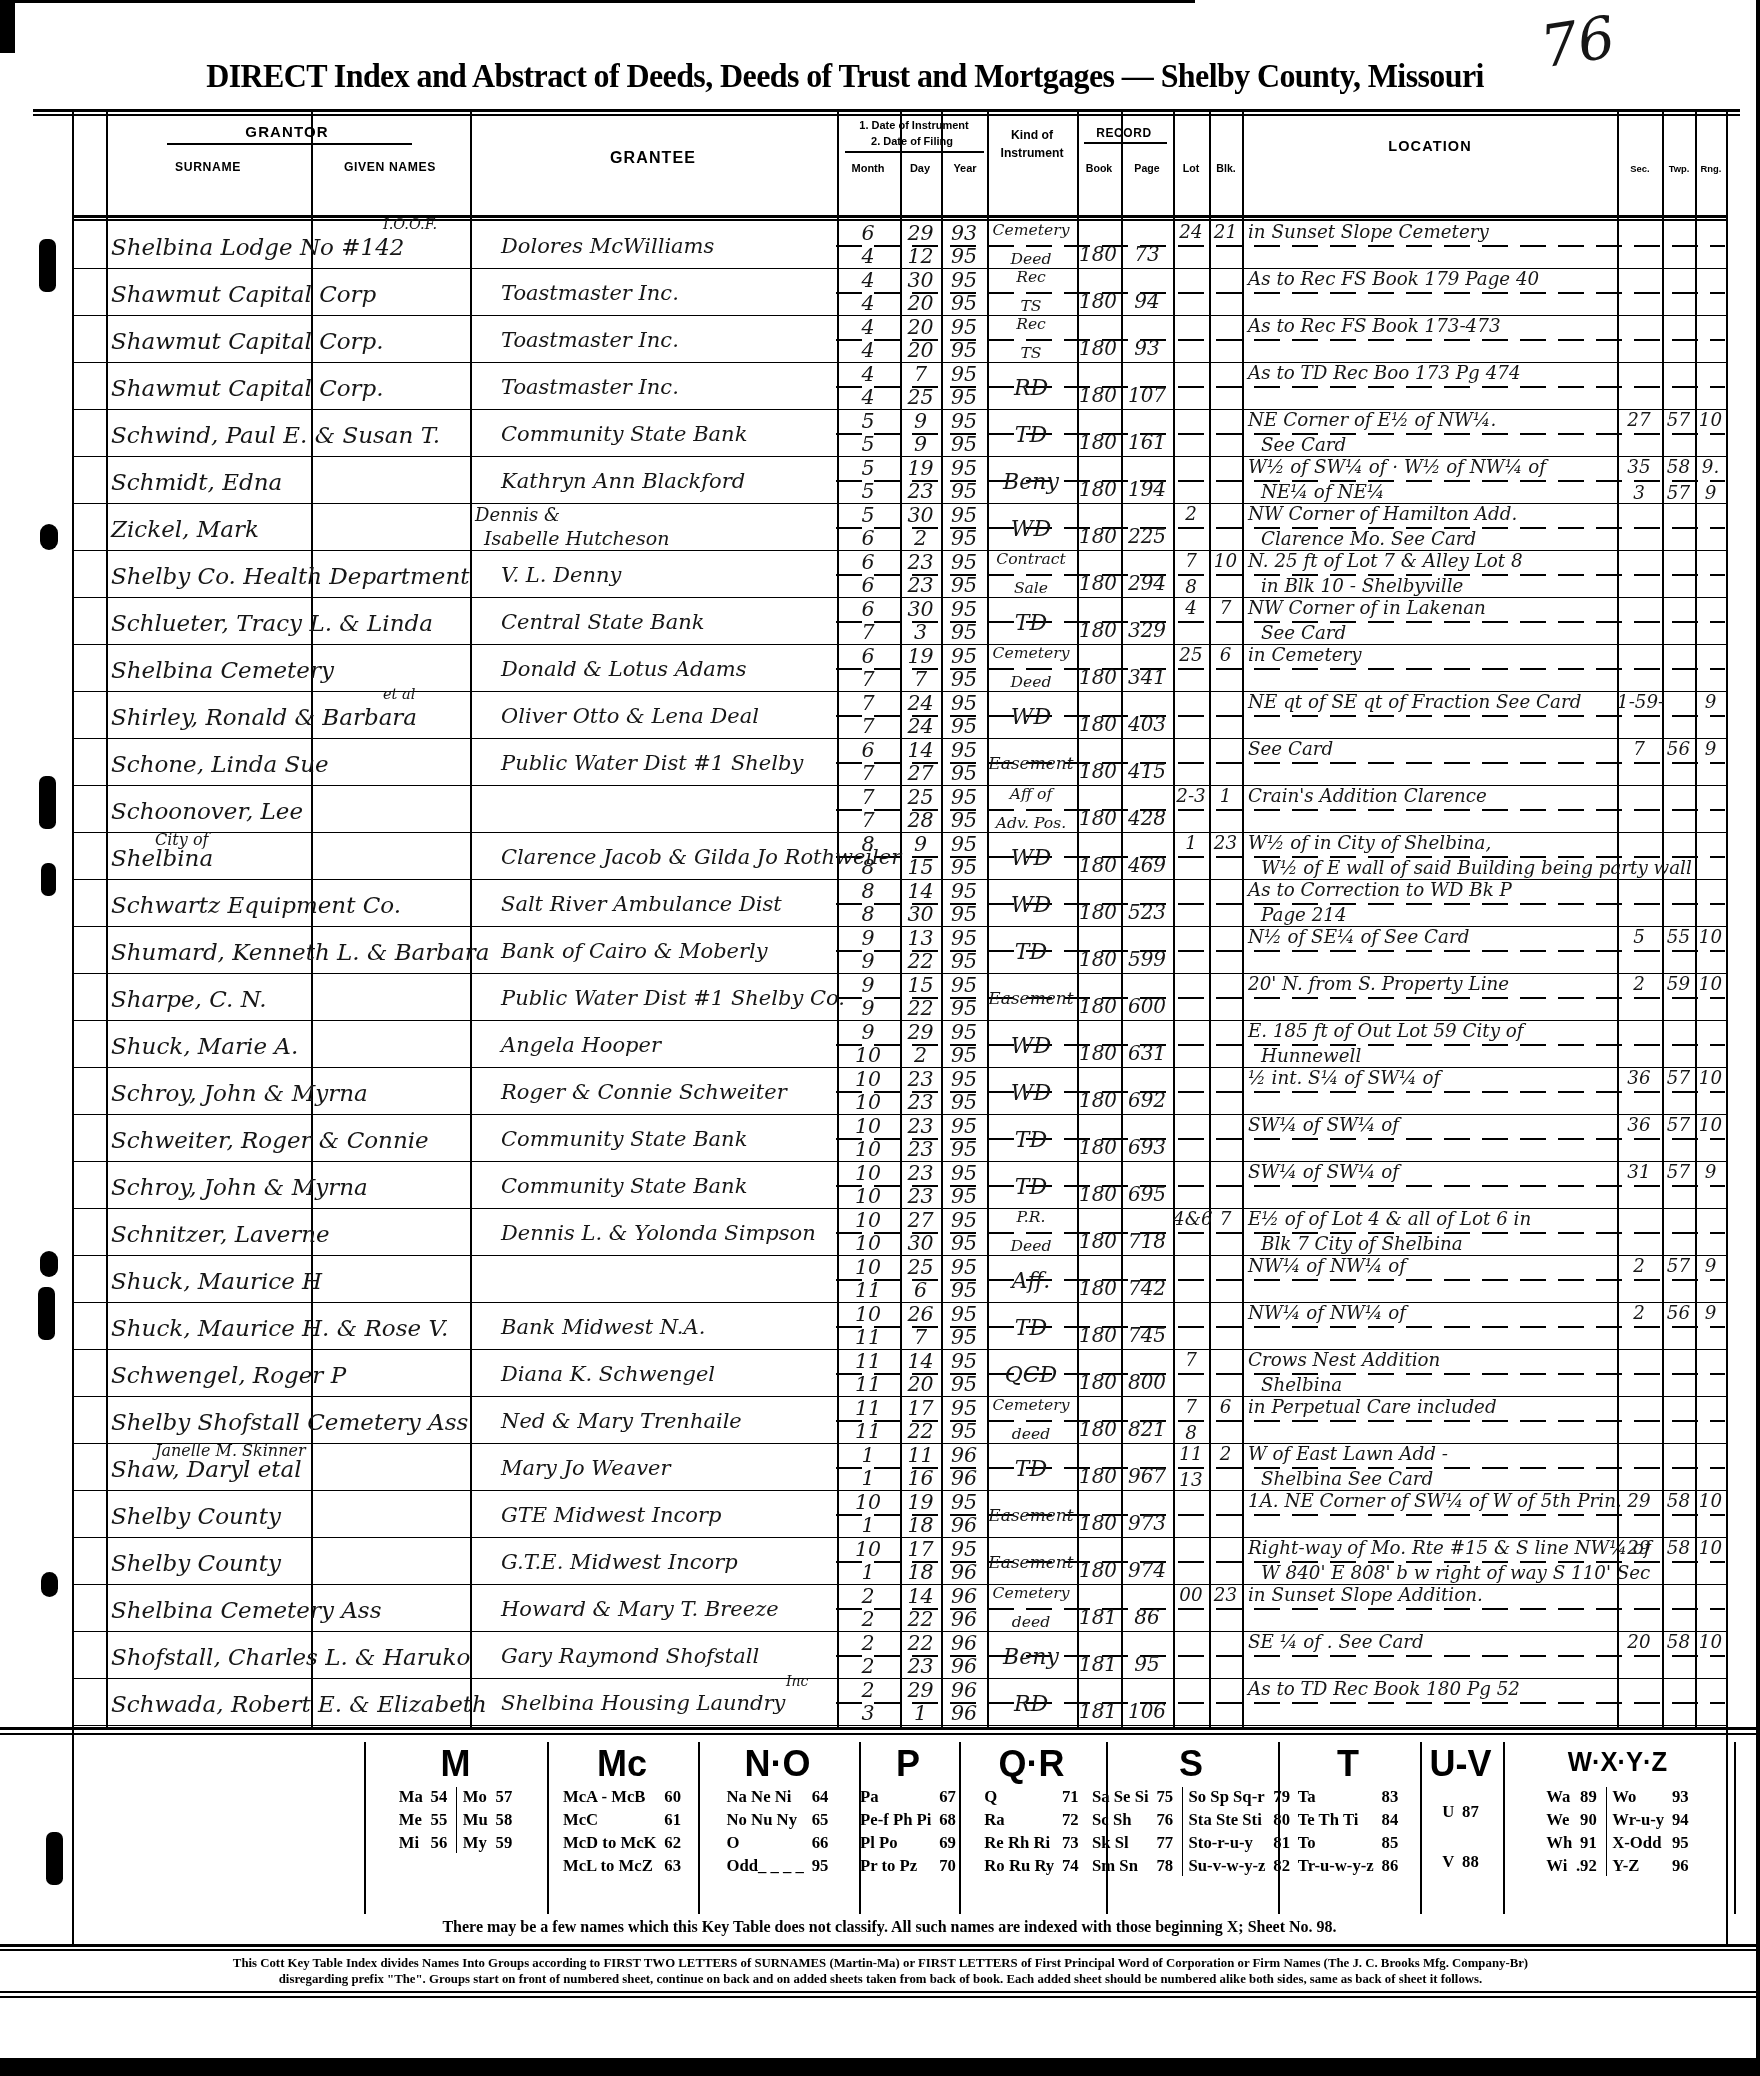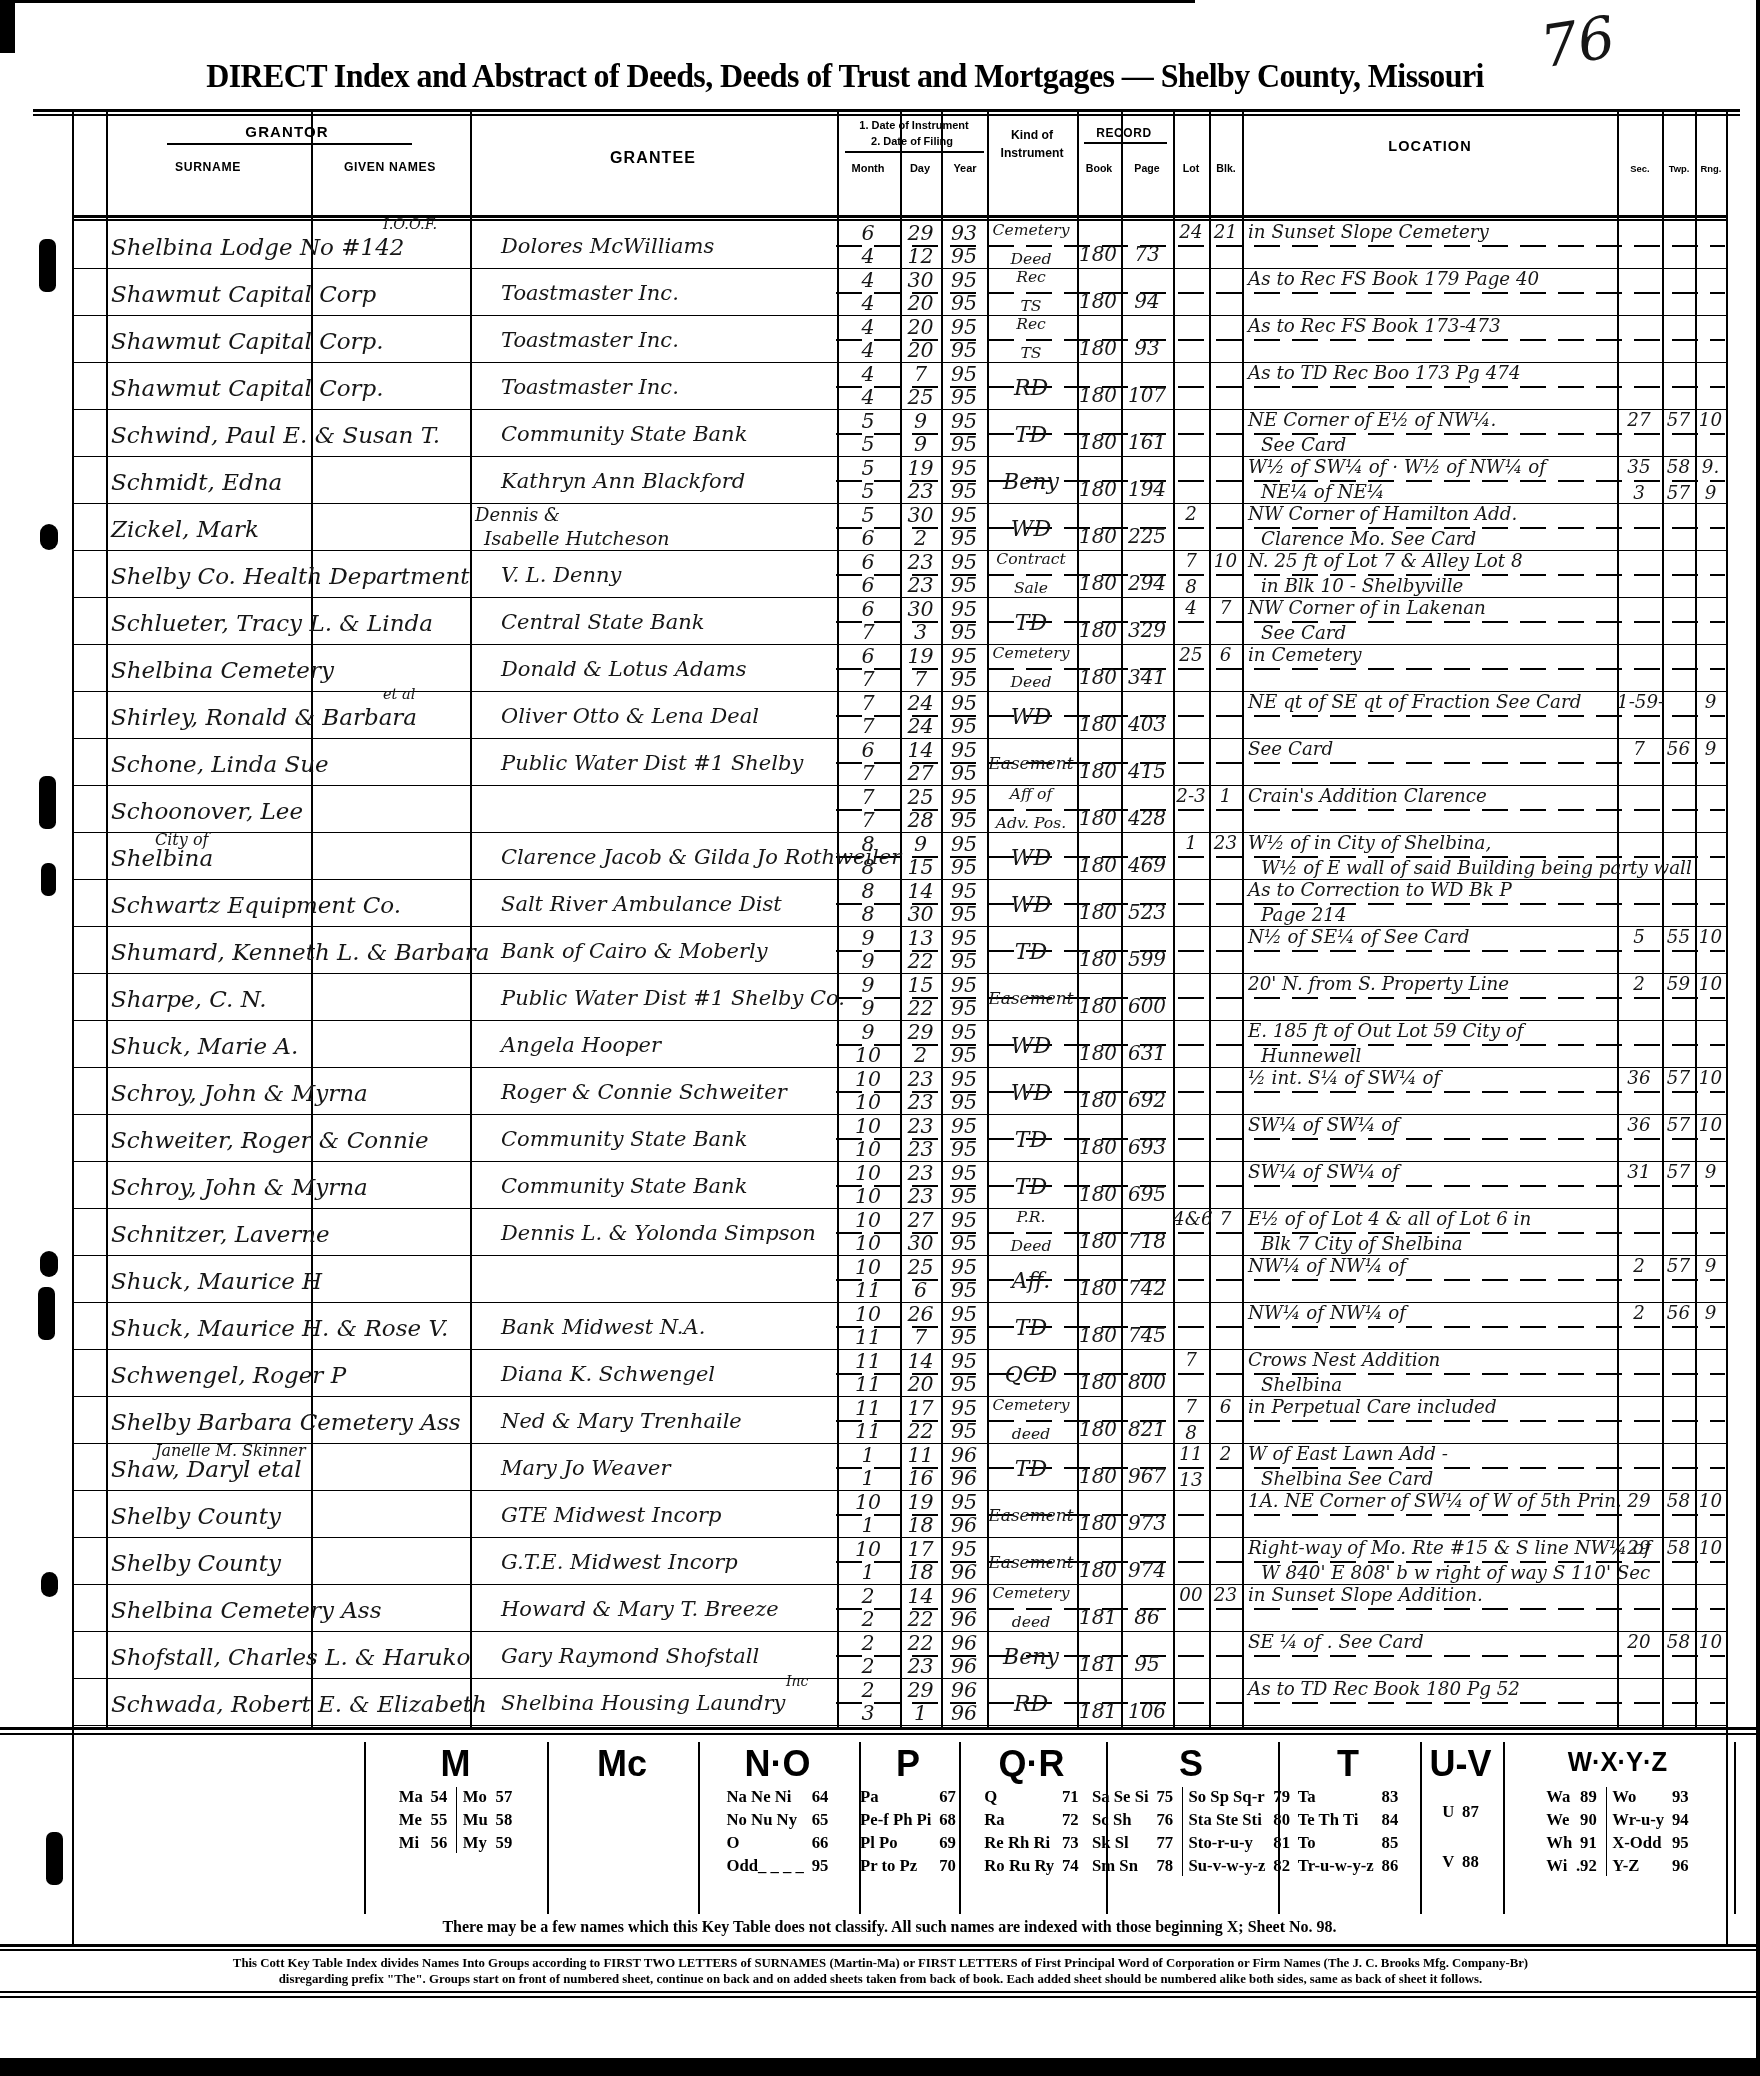--- a/index.html
+++ b/index.html
@@ -551,21 +551,21 @@
         <span class="c hw dy b">95</span>
         <span class="c hw kbig">QCD</span>
         <span class="c hw bk">180</span>
         <span class="c hw pg">800</span>
         <span class="c hw lot t">7</span>
         <span class="c hw l1">Crows Nest Addition</span>
         <span class="c hw l2">Shelbina</span>
       </div>
       <div class="row">
         <div class="dash"></div>
-        <span class="c hw name">Shelby Barbara Cemetery Ass</span>
+        <span class="c hw name">Shelby Shofstall Cemetery Ass</span>
         <span class="c hw grantee">Ned &amp; Mary Trenhaile</span>
         <span class="c hw dm t">11</span>
         <span class="c hw dd t">17</span>
         <span class="c hw dy t">95</span>
         <span class="c hw dm b">11</span>
         <span class="c hw dd b">22</span>
         <span class="c hw dy b">95</span>
         <span class="c hw k1">Cemetery</span>
         <span class="c hw k2">deed</span>
         <span class="c hw bk">180</span>
@@ -715,20 +715,40 @@
             </div>
             <div class="kitem">
               <span class="kl">My</span>
               <span class="kn">59</span>
             </div>
           </div>
         </div>
       </div>
       <div class="kcol" style="width: 150px;">
         <div class="khead">Mc</div>
+        <div class="kgroups">
+          <div class="kgroup">
+            <div class="kitem">
+              <span class="kl">McA - McB</span>
+              <span class="kn">60</span>
+            </div>
+            <div class="kitem">
+              <span class="kl">McC</span>
+              <span class="kn">61</span>
+            </div>
+            <div class="kitem">
+              <span class="kl">McD to McK</span>
+              <span class="kn">62</span>
+            </div>
+            <div class="kitem">
+              <span class="kl">McL to McZ</span>
+              <span class="kn">63</span>
+            </div>
+          </div>
+        </div>
       </div>
       <div class="kcol" style="width: 161px;">
         <div class="khead">N·O</div>
         <div class="kgroups">
           <div class="kgroup">
             <div class="kitem">
               <span class="kl">Na Ne Ni</span>
               <span class="kn">64</span>
             </div>
             <div class="kitem">

